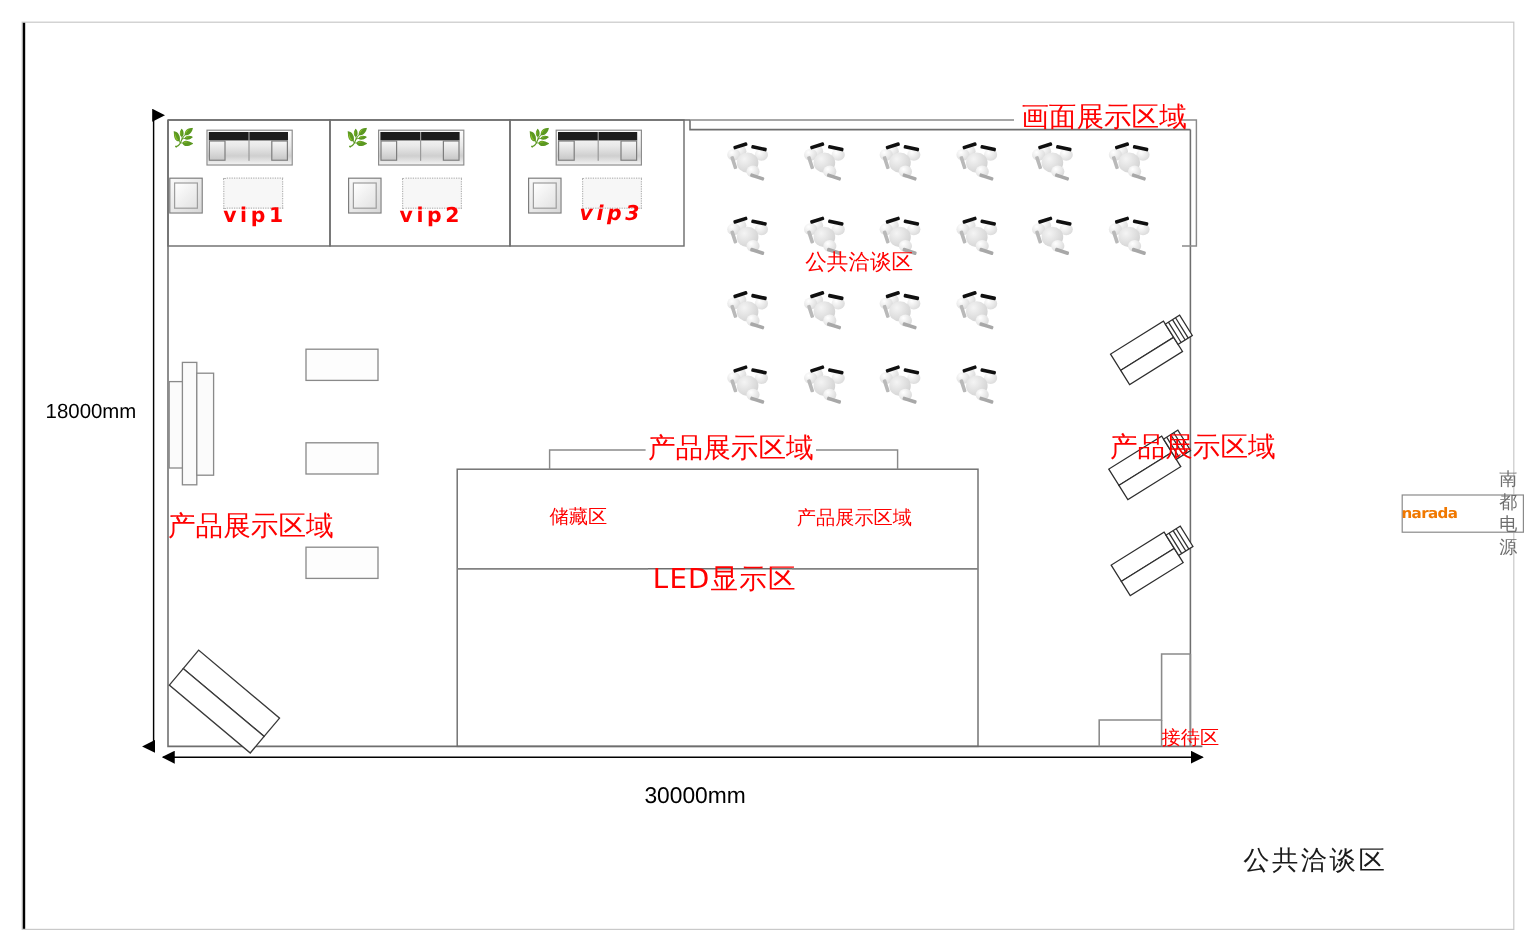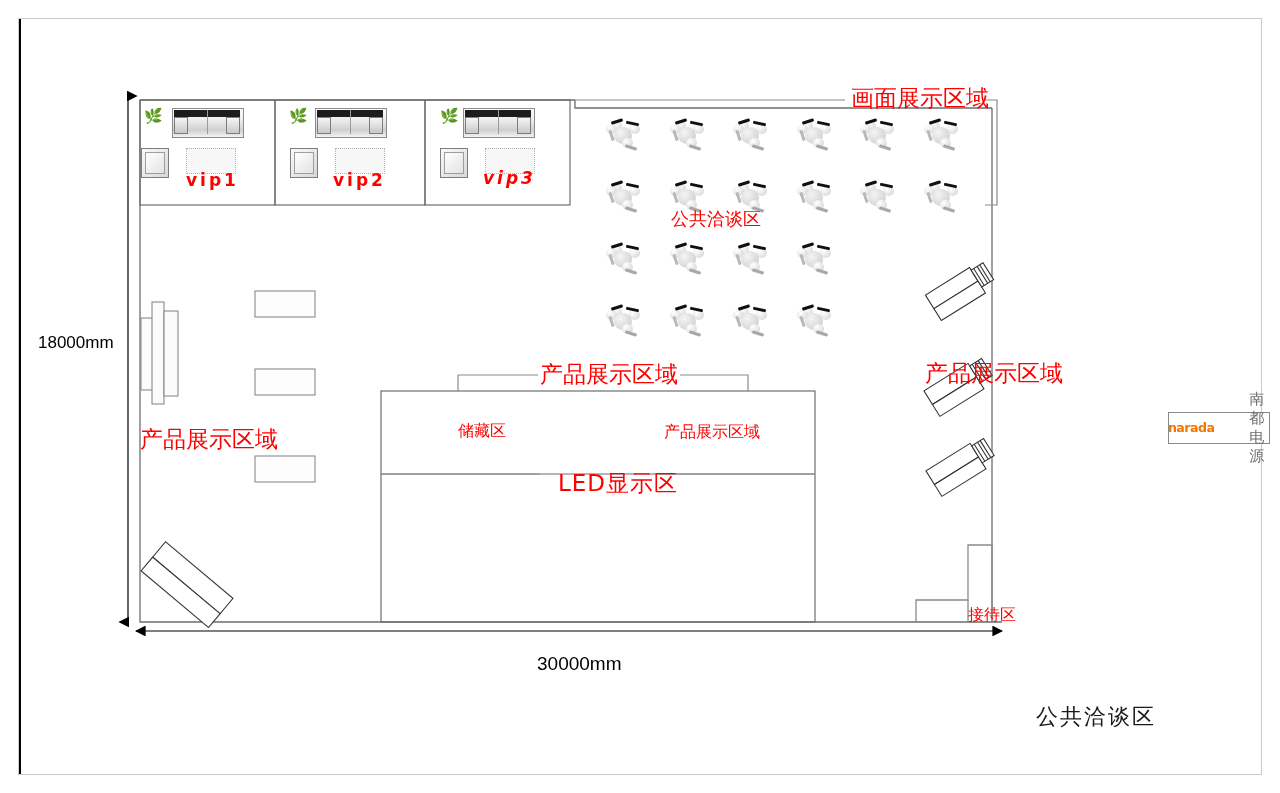--- a/index.html
+++ b/index.html
@@ -432,21 +432,21 @@
       </div>
     </div>
 
   <div class="lbl lbl-md" style="left:851px;top:87px;">画面展示区域</div>
   <div class="lbl lbl-lg" style="left:671px;top:210px;font-size:18px;">公共洽谈区</div>
   <div class="lbl lbl-md" style="left:540px;top:363px;">产品展示区域</div>
   <div class="lbl lbl-md" style="left:925px;top:362px;">产品展示区域</div>
   <div class="lbl lbl-md" style="left:140px;top:428px;">产品展示区域</div>
   <div class="lbl lbl-sm" style="left:458px;top:423px;">储藏区</div>
   <div class="lbl lbl-sm" style="left:664px;top:424px;">产品展示区域</div>
-  <div class="lbl lbl-md" style="left:558px;top:472px;letter-spacing:1px;">LED显示区</div>
+  <div class="lbl lbl-md" style="left:544px;top:472px;letter-spacing:1px;">LED显示区</div>
   <div class="lbl lbl-sm" style="left:968px;top:607px;">接待区</div>
 
   <div class="dim" style="left:38px;top:333px;">18000mm</div>
   <div class="dim" style="left:537px;top:653px;font-size:19px;">30000mm</div>
 
   <div class="title" style="left:1036px;top:702px;">公共洽谈区</div>
 
   <div class="logo-box">
     <span class="logo-a">narada</span>
     <span class="logo-b">南都电源</span>

